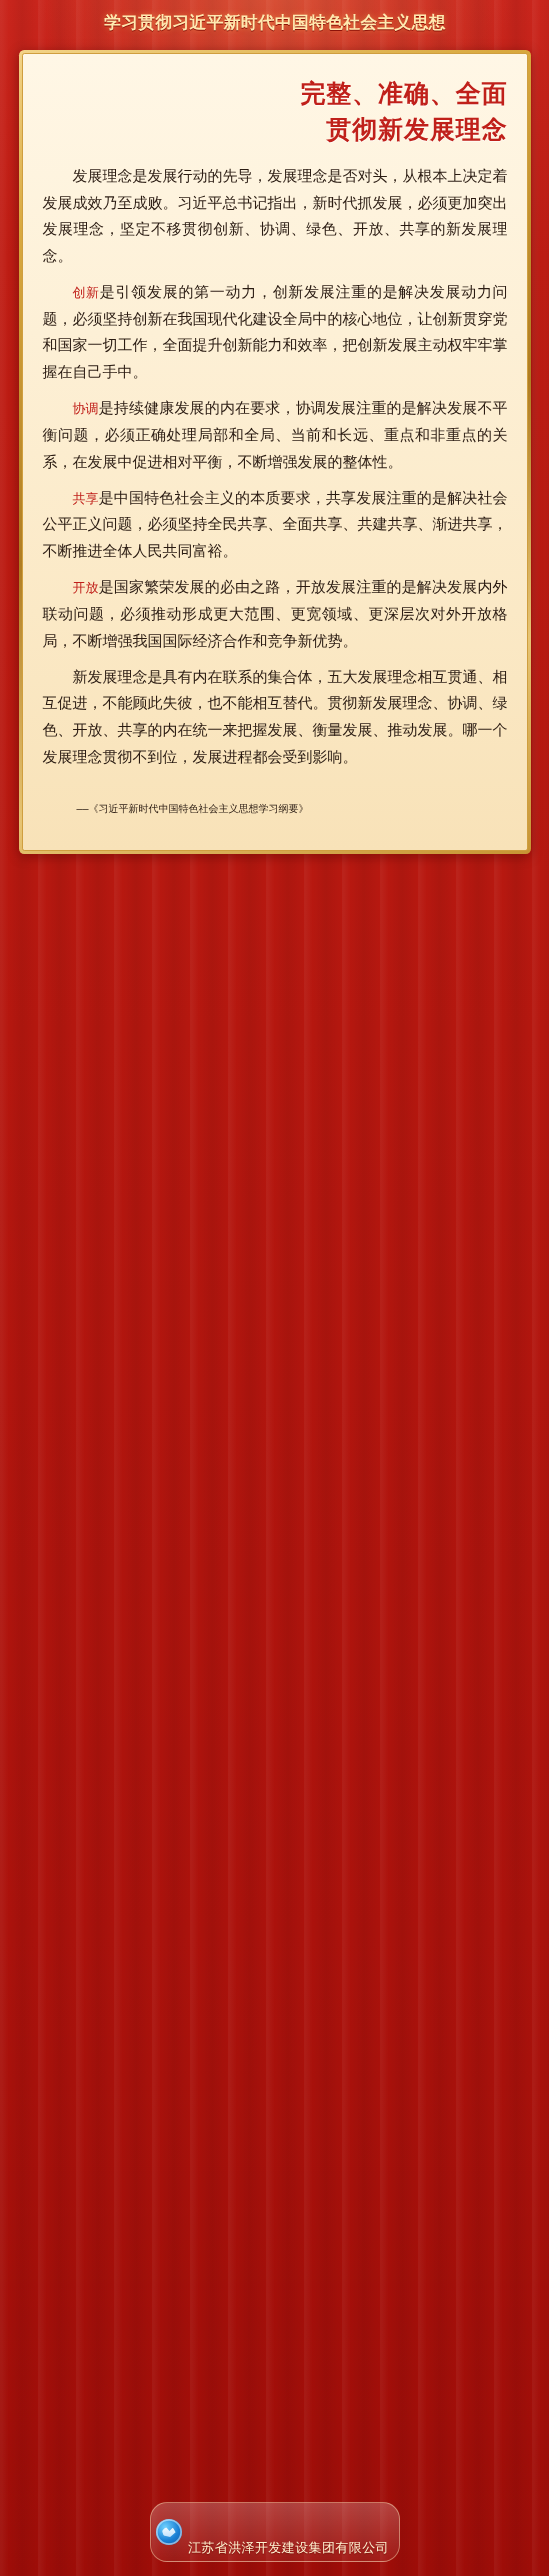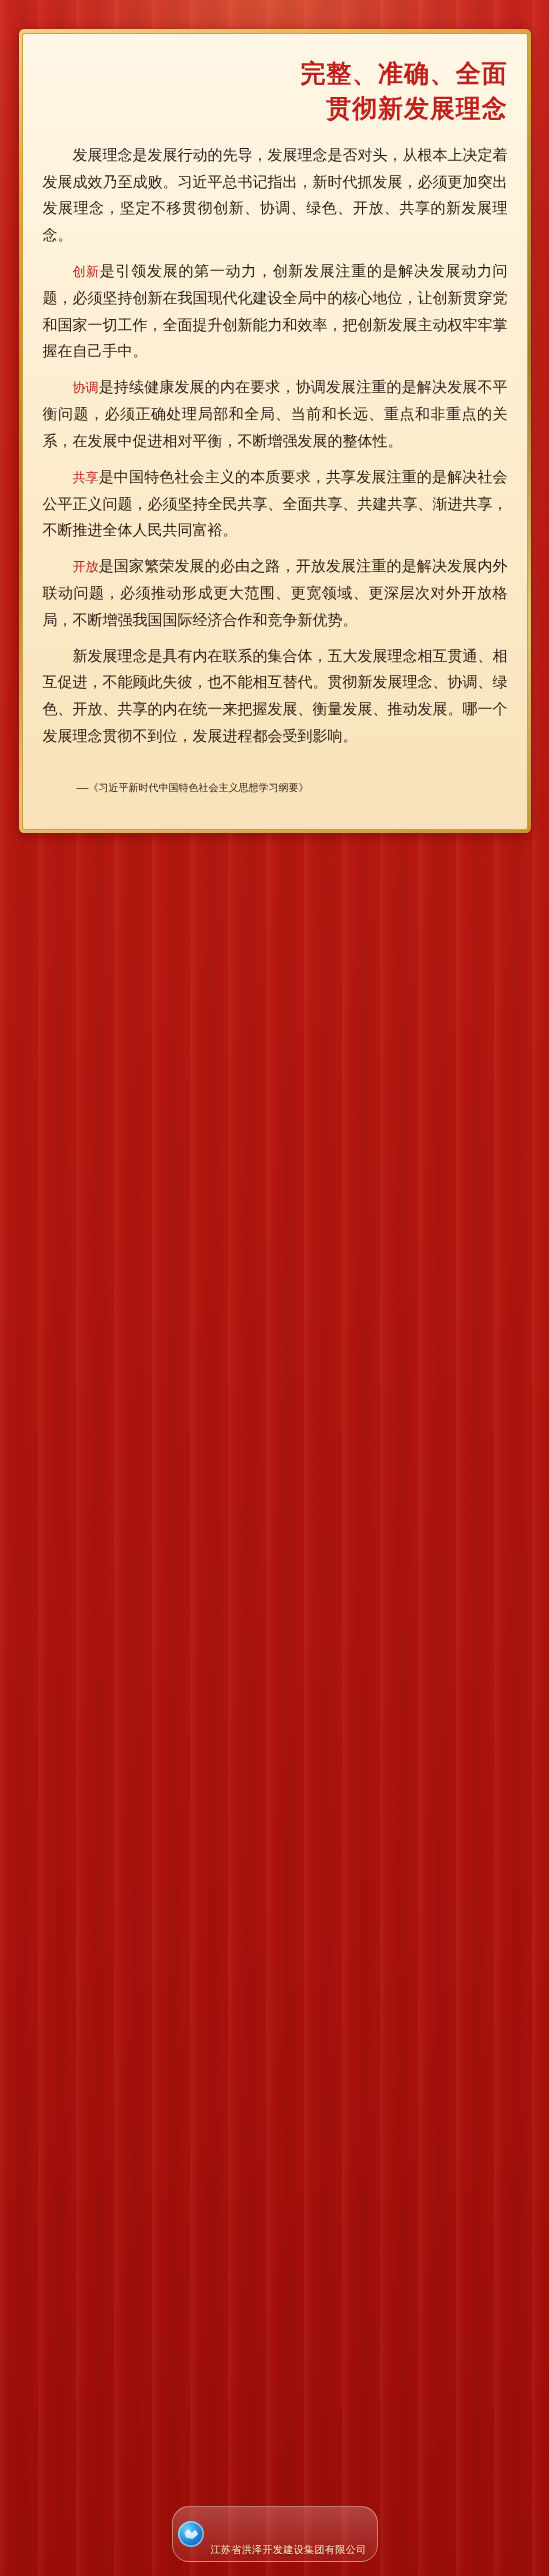--- a/index.html
+++ b/index.html
@@ -165,34 +165,35 @@
     position: absolute;
     left: 6px; top: 7.7px;
     width: 13.7px; height: 10.3px;
     border-radius: 50% 50% 45% 45%;
     background: linear-gradient(180deg, #ffffff, #cfe9ff);
     clip-path: polygon(0 40%, 28% 0, 55% 42%, 80% 8%, 100% 55%, 60% 100%, 12% 85%);
     opacity: .92;
   }
   .logo-text {
     font-family: Liberation Serif, serif;
-    font-size: 10px;
+    font-size: 13px;
     letter-spacing: 0.4px;
     color: #fff2d2;
     white-space: nowrap;
     text-shadow: 0 0.9px 0.9px rgba(120,15,5,.8);
     margin-top: 32px;
   }
 </style>
 </head>
 <body>
 
 <div class="page">
 
   <div class="header">
+    <div class="header-line1">学习贯彻习近平新时代中国特色社会主义思想</div>
   </div>
 
   <div class="card-wrap">
     <div class="card">
 
       <h1 class="doc-title">
         <span>完整、准确、全面</span><br>
         <span>贯彻新发展理念</span>
       </h1>
 

